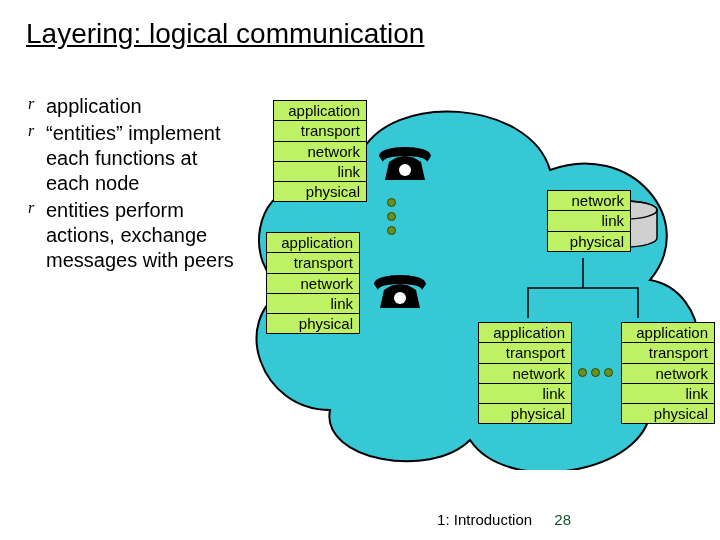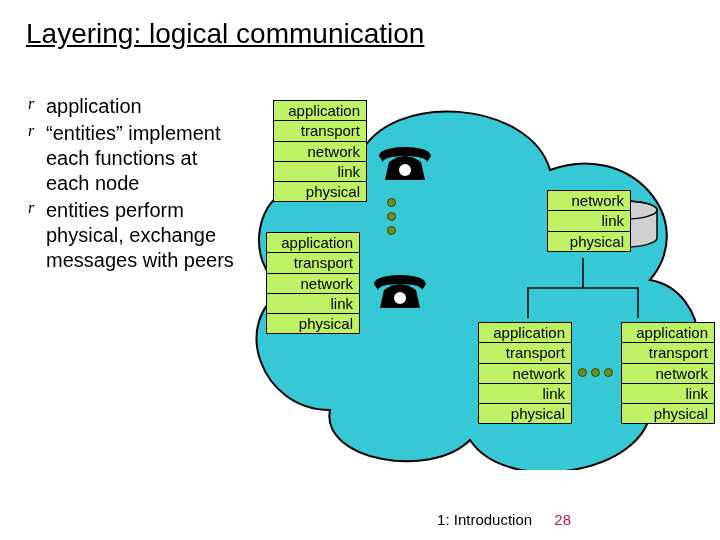--- a/index.html
+++ b/index.html
@@ -13,41 +13,41 @@
   .cloud{position:absolute;left:250px;top:100px;width:450px;height:370px}
   .cloud svg{position:absolute;left:0;top:0}
   .stack{position:absolute;border:1.5px solid #000;font-size:15px;text-align:right;line-height:1.15;background:#bef264}
   .stack .row{border-bottom:1px solid #000;padding:1px 6px}
   .stack .row:last-child{border-bottom:none}
   .stack.small{font-size:15px}
   .phone{position:absolute}
   .dots{position:absolute;display:flex;gap:4px;align-items:center}
   .dots span{width:7px;height:7px;border-radius:50%;background:#6b8e23;border:1px solid #2c4a00}
   .footer{position:absolute;right:26px;bottom:12px;font-size:15px}
-  .footer .pg{margin-left:18px;color:#be185d}
+  .footer .pg{margin-left:18px;color:#14532d}
   .dbshape{position:absolute}
 </style>
 </head>
 <body>
 <div class="slide">
 
 <div class="title">Layering: logical communication</div>
 
 <div class="body-text">
   <div class="bul">
         <span class="mk">r</span>
         <span class="tx">application</span>
       </div>
   <div class="bul">
         <span class="mk">r</span>
         <span class="tx">“entities” implement each functions at each node</span>
       </div>
   <div class="bul">
         <span class="mk">r</span>
-        <span class="tx">entities perform physical, exchange messages with peers</span>
+        <span class="tx">entities perform actions, exchange messages with peers</span>
       </div>
 </div>
 
 <div class="cloud">
   <svg width="450" height="370" viewBox="0 0 450 370">
     <path d="M45 90 C10 90 -10 160 35 190 C-20 220 10 310 80 310 C70 360 180 380 220 340 C260 400 410 370 400 300 C470 290 460 190 400 180 C450 120 380 40 300 70 C280 0 140 -10 110 55 C70 30 30 45 45 90 Z" fill="#37c8d6" stroke="#000" stroke-width="2"></path>
   </svg>
 </div>
 
 <div class="dbshape" style="left:590px;top:200px">

